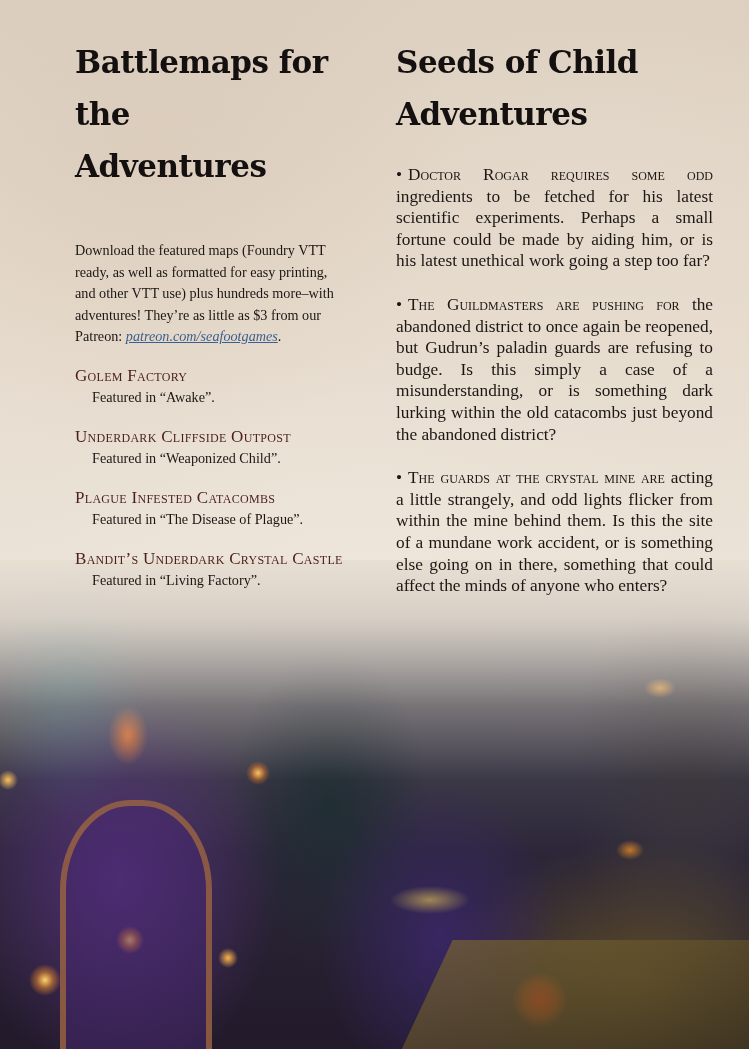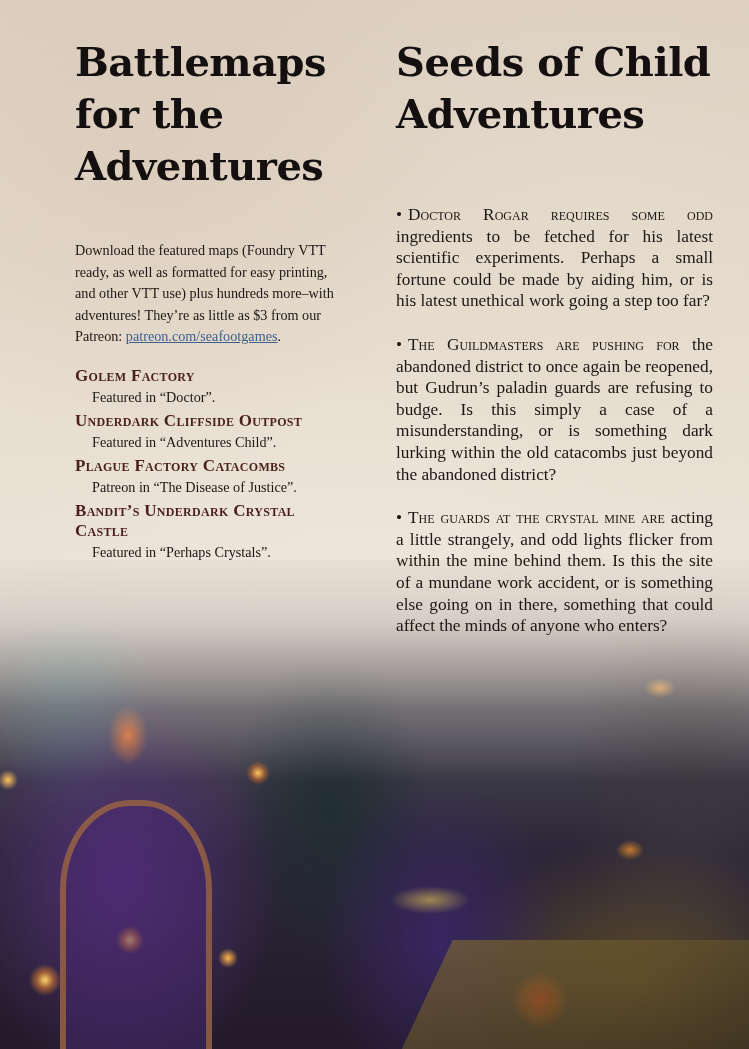--- a/index.html
+++ b/index.html
@@ -65,51 +65,51 @@
 
   .content { position: absolute; inset: 0; z-index: 10; }
   .col { position: absolute; top: 36px; }
   .col-left { left: 75px; width: 272px; }
   .col-right { left: 396px; width: 317px; }
 
   .title {
     margin: 0;
     font-family: "DejaVu Serif", "Liberation Serif", serif;
     font-weight: bold;
-    font-size: 40px;
+    font-size: 31px;
     line-height: 52px;
     color: #141010;
     letter-spacing: -0.5px;
   }
 
   .intro {
     margin: 48px 0 0 0;
     font-size: 14.2px;
     line-height: 21.6px;
   }
-  .link { color: #3b5f8f; text-decoration: underline; }
+  .link { color: #3b5f8f; text-decoration: underline; font-style: italic; }
 
-  .map-entry { margin-top: 4px; }
+  .map-entry { margin-top: 20px; }
   .map-entry:first-of-type { margin-top: 18px; }
   .map-name {
     font-size: 17px;
     line-height: 20px;
-    font-weight: bold;
+    font-weight: normal;
     font-variant: small-caps;
     color: #4a1e1c;
     letter-spacing: 0.3px;
   }
   .map-feature {
     font-size: 14.2px;
     line-height: 20px;
     padding-left: 17px;
     margin-top: 1px;
   }
 
-  .seeds { margin-top: 64px; }
+  .seeds { margin-top: 24px; }
   .seed {
     font-size: 17.3px;
     line-height: 21.6px;
     text-align: justify;
     margin-bottom: 22px;
   }
   .seed .lead { font-variant: small-caps; }
   .seed .bullet { margin-right: 6px; }
 </style>
 </head>
@@ -129,33 +129,33 @@
   <section class="col col-left">
     <h1 class="title">
       <span>Battlemaps for the</span><br>
       <span>Adventures</span>
     </h1>
 
     <p class="intro"><span>Download the featured maps (Foundry VTT ready, as well as formatted for easy printing, and other VTT use) plus hundreds more–with adventures! They’re as little as $3 from our Patreon: </span><a class="link">patreon.com/seafootgames</a><span>.</span></p>
 
     <div class="map-entry">
       <div class="map-name">Golem Factory</div>
-      <div class="map-feature">Featured in “Doctor”.</div>
+      <div class="map-feature">Featured in “Awake”.</div>
     </div>
     <div class="map-entry">
       <div class="map-name">Underdark Cliffside Outpost</div>
-      <div class="map-feature">Featured in “Adventures Child”.</div>
+      <div class="map-feature">Featured in “Weaponized Child”.</div>
     </div>
     <div class="map-entry">
-      <div class="map-name">Plague Factory Catacombs</div>
-      <div class="map-feature">Patreon in “The Disease of Justice”.</div>
+      <div class="map-name">Plague Infested Catacombs</div>
+      <div class="map-feature">Featured in “The Disease of Plague”.</div>
     </div>
     <div class="map-entry">
       <div class="map-name">Bandit’s Underdark Crystal Castle</div>
-      <div class="map-feature">Featured in “Perhaps Crystals”.</div>
+      <div class="map-feature">Featured in “Living Factory”.</div>
     </div>
   </section>
 
   <section class="col col-right">
     <h1 class="title">
       <span>Seeds of Child</span><br>
       <span>Adventures</span>
     </h1>
 
     <div class="seeds">

